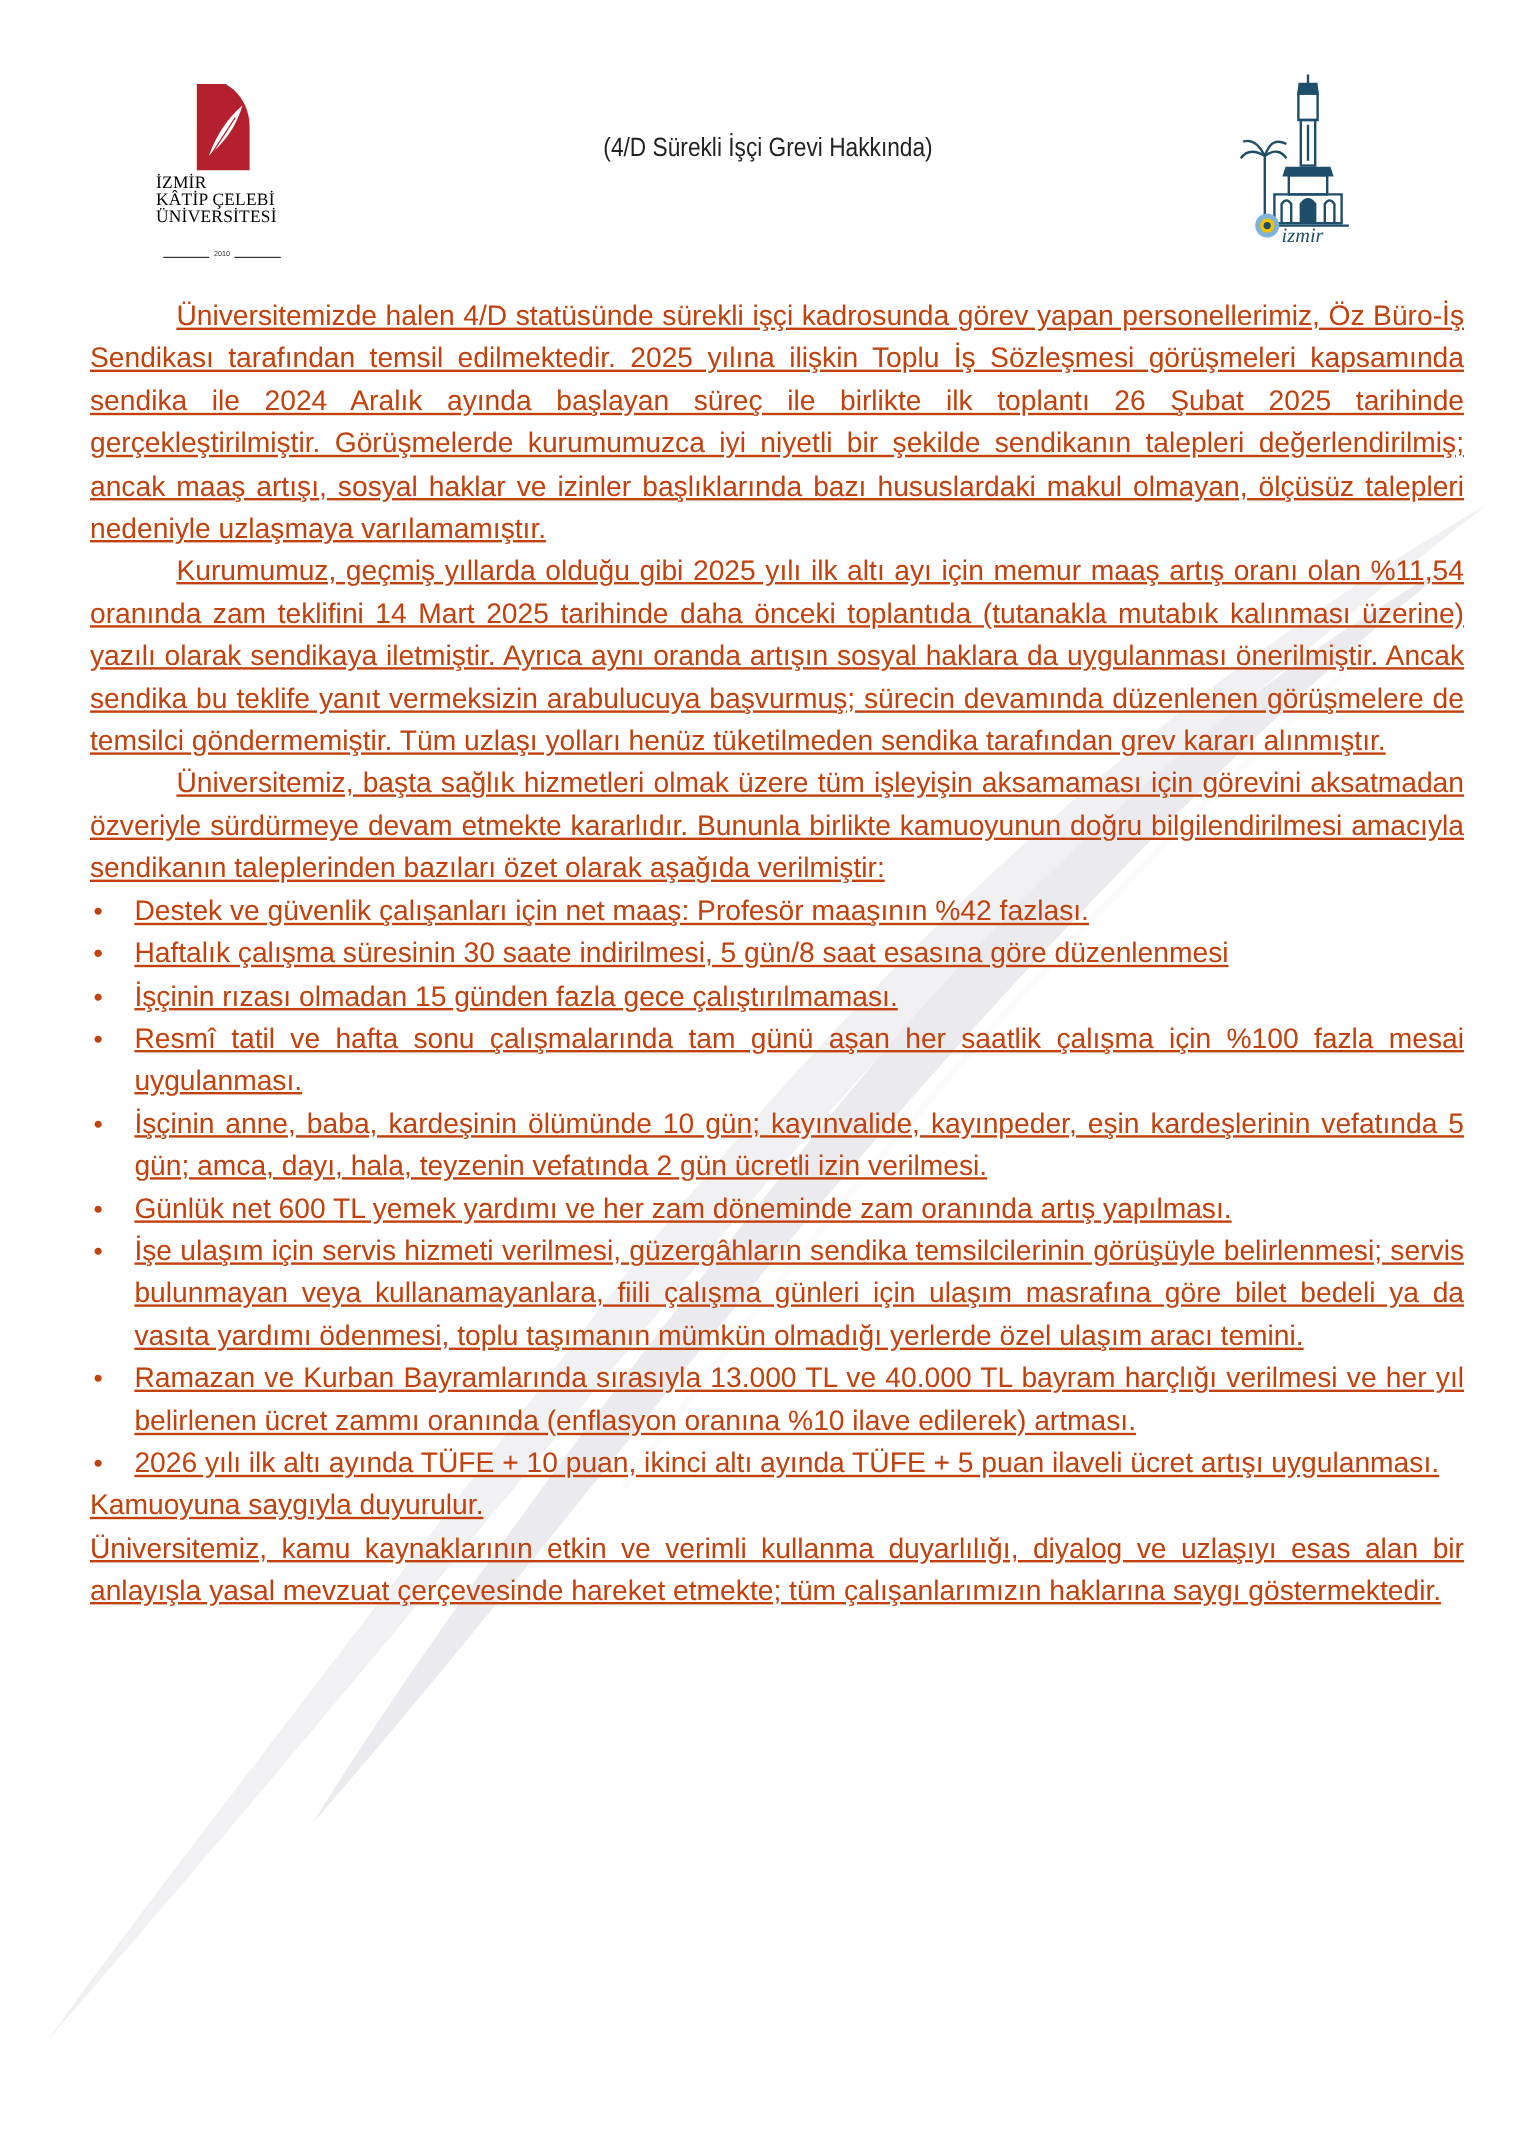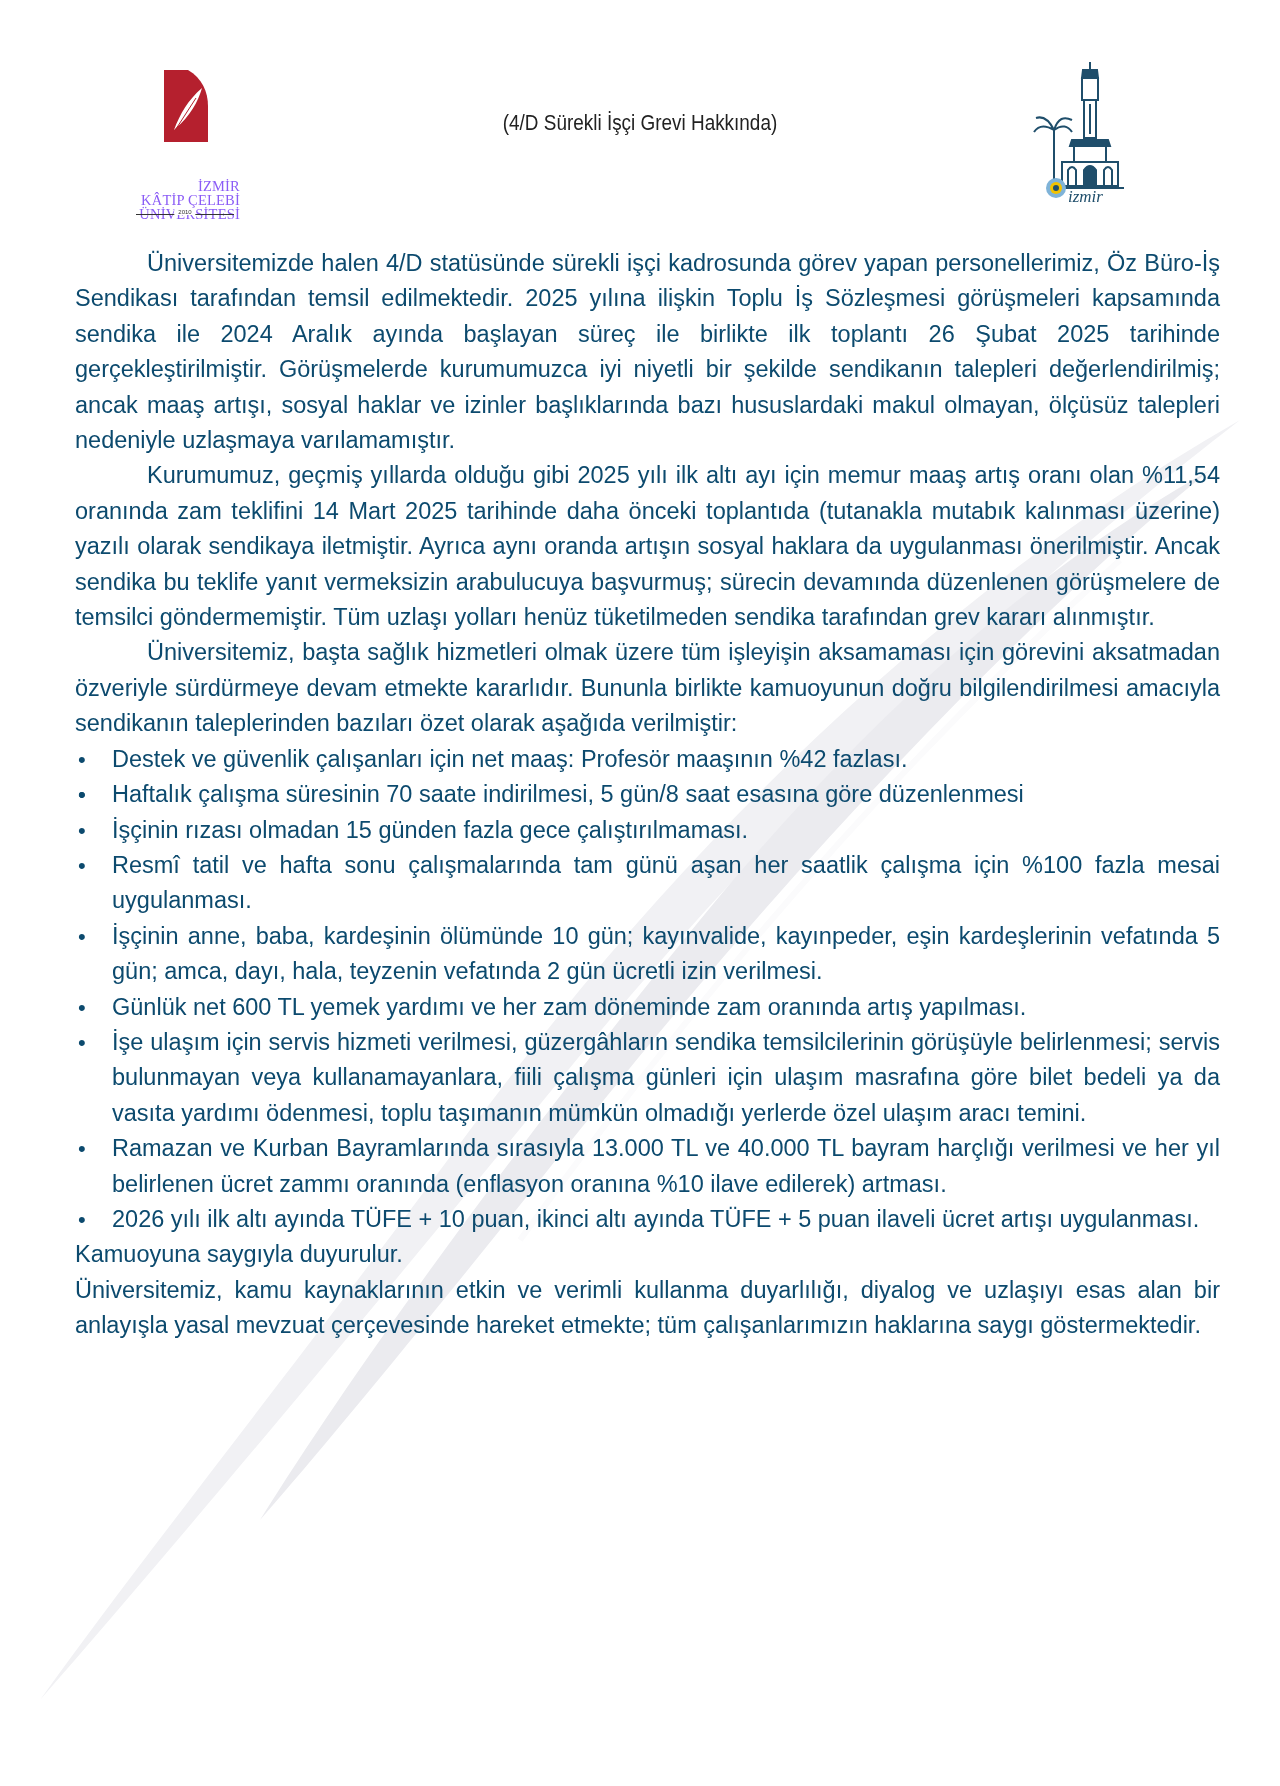--- a/index.html
+++ b/index.html
@@ -4,34 +4,34 @@
 <style>
   html, body { margin: 0; padding: 0; background: #ffffff; }
   body {
     width: 1280px; height: 1786px; position: relative; overflow: hidden;
     font-family: "Liberation Sans", sans-serif; color: #1a1a1a;
   }
   .watermark { position: absolute; left: 0; top: 0; width: 1280px; height: 1786px; pointer-events: none; z-index: 0; }
   .header { position: absolute; top: 60px; left: 0; width: 1280px; height: 160px; z-index: 1; }
   .logo-left { position: absolute; left: 130px; top: 10px; width: 110px; height: 145px; }
   .logo-left .mark { position: absolute; left: 32px; top: 0; width: 48px; height: 72px; }
-  .logo-left .lines { position: absolute; left: 0; top: 76px; width: 110px; text-align: right;
-    font-family: "Liberation Serif", serif; font-size: 14.5px; line-height: 14px; color: #8b5cf6; letter-spacing: 0.2px; margin-top: 33px; }
+  .logo-left .lines { position: absolute; left: 0; top: 76px; width: 110px; text-align: left;
+    font-family: "Liberation Serif", serif; font-size: 14.5px; line-height: 14px; color: #000000; letter-spacing: 0.2px; }
   .logo-left .rule { position: absolute; left: 6px; top: 140px; width: 98px; height: 8px; }
   .logo-left .rule::before { content: ""; position: absolute; left: 0; right: 0; top: 4px; border-top: 1.5px solid #333; }
   .logo-left .rule span { position: absolute; left: 50%; transform: translateX(-50%); top: -1px; background: #fff; padding: 0 4px;
     font-size: 6px; color: #333; }
   .title-block { position: absolute; left: 0; top: 50px; width: 1280px; text-align: center; }
   .title { font-family: "Liberation Sans", sans-serif; font-weight: bold; font-size: 38px; letter-spacing: -1px;
     transform: scaleX(0.78); display: inline-block; color: #111; line-height: 44px; }
   .subtitle { font-size: 22px; color: #222; transform: scaleX(0.86); display: block; line-height: 26px; margin-top: 0; }
   .logo-right { position: absolute; left: 1028px; top: 0; width: 110px; height: 145px; }
 
   .content { position: absolute; left: 75px; top: 246px; width: 1145px; z-index: 1;
-    font-size: 23.5px; line-height: 35.4px; color: #0c4a6e; }
+    font-size: 23.5px; line-height: 35.4px; color: #c2410c; text-decoration: underline; }
   .content p { margin: 0; text-align: justify; text-align-last: left; }
   .indent { text-indent: 72px; }
   .heading { font-weight: bold; margin: 0; }
   ul.reqs { list-style: none; margin: 0; padding: 0; }
   ul.reqs li { position: relative; padding-left: 37px; text-align: justify; text-align-last: left; }
   ul.reqs li .bullet { position: absolute; left: 3px; top: 0; font-size: 22px; }
 </style>
 </head>
 <body>
 
@@ -86,21 +86,21 @@
   </svg>
 </div>
 
 <div class="content">
   <p class="indent">Üniversitemizde halen 4/D statüsünde sürekli işçi kadrosunda görev yapan personellerimiz, Öz Büro-İş Sendikası tarafından temsil edilmektedir. 2025 yılına ilişkin Toplu İş Sözleşmesi görüşmeleri kapsamında sendika ile 2024 Aralık ayında başlayan süreç ile birlikte ilk toplantı 26 Şubat 2025 tarihinde gerçekleştirilmiştir. Görüşmelerde kurumumuzca iyi niyetli bir şekilde sendikanın talepleri değerlendirilmiş; ancak maaş artışı, sosyal haklar ve izinler başlıklarında bazı hususlardaki makul olmayan, ölçüsüz talepleri nedeniyle uzlaşmaya varılamamıştır.</p>
   <p class="indent">Kurumumuz, geçmiş yıllarda olduğu gibi 2025 yılı ilk altı ayı için memur maaş artış oranı olan %11,54 oranında zam teklifini 14 Mart 2025 tarihinde daha önceki toplantıda (tutanakla mutabık kalınması üzerine) yazılı olarak sendikaya iletmiştir. Ayrıca aynı oranda artışın sosyal haklara da uygulanması önerilmiştir. Ancak sendika bu teklife yanıt vermeksizin arabulucuya başvurmuş; sürecin devamında düzenlenen görüşmelere de temsilci göndermemiştir. Tüm uzlaşı yolları henüz tüketilmeden sendika tarafından grev kararı alınmıştır.</p>
   <p class="indent">Üniversitemiz, başta sağlık hizmetleri olmak üzere tüm işleyişin aksamaması için görevini aksatmadan özveriyle sürdürmeye devam etmekte kararlıdır. Bununla birlikte kamuoyunun doğru bilgilendirilmesi amacıyla sendikanın taleplerinden bazıları özet olarak aşağıda verilmiştir:</p>
   <ul class="reqs">
     <li><span class="bullet">•</span><span>Destek ve güvenlik çalışanları için net maaş: Profesör maaşının %42 fazlası.</span></li>
     <li><span class="bullet">•</span></li>
-    <li><span class="bullet">•</span><span>Haftalık çalışma süresinin 70 saate indirilmesi, 5 gün/8 saat esasına göre düzenlenmesi</span></li>
+    <li><span class="bullet">•</span><span>Haftalık çalışma süresinin 30 saate indirilmesi, 5 gün/8 saat esasına göre düzenlenmesi</span></li>
     <li><span class="bullet">•</span><span>İşçinin rızası olmadan 15 günden fazla gece çalıştırılmaması.</span></li>
     <li><span class="bullet">•</span><span>Resmî tatil ve hafta sonu çalışmalarında tam günü aşan her saatlik çalışma için %100 fazla mesai uygulanması.</span></li>
     <li><span class="bullet">•</span><span>İşçinin anne, baba, kardeşinin ölümünde 10 gün; kayınvalide, kayınpeder, eşin kardeşlerinin vefatında 5 gün; amca, dayı, hala, teyzenin vefatında 2 gün ücretli izin verilmesi.</span></li>
     <li><span class="bullet">•</span><span>Günlük net 600 TL yemek yardımı ve her zam döneminde zam oranında artış yapılması.</span></li>
     <li><span class="bullet">•</span><span>İşe ulaşım için servis hizmeti verilmesi, güzergâhların sendika temsilcilerinin görüşüyle belirlenmesi; servis bulunmayan veya kullanamayanlara, fiili çalışma günleri için ulaşım masrafına göre bilet bedeli ya da vasıta yardımı ödenmesi, toplu taşımanın mümkün olmadığı yerlerde özel ulaşım aracı temini.</span></li>
     <li><span class="bullet">•</span><span>Ramazan ve Kurban Bayramlarında sırasıyla 13.000 TL ve 40.000 TL bayram harçlığı verilmesi ve her yıl belirlenen ücret zammı oranında (enflasyon oranına %10 ilave edilerek) artması.</span></li>
     <li><span class="bullet">•</span><span>2026 yılı ilk altı ayında TÜFE + 10 puan, ikinci altı ayında TÜFE + 5 puan ilaveli ücret artışı uygulanması.</span></li>
   </ul>
   <p>Kamuoyuna saygıyla duyurulur.</p>
   <p>Üniversitemiz, kamu kaynaklarının etkin ve verimli kullanma duyarlılığı, diyalog ve uzlaşıyı esas alan bir anlayışla yasal mevzuat çerçevesinde hareket etmekte; tüm çalışanlarımızın haklarına saygı göstermektedir.</p>

